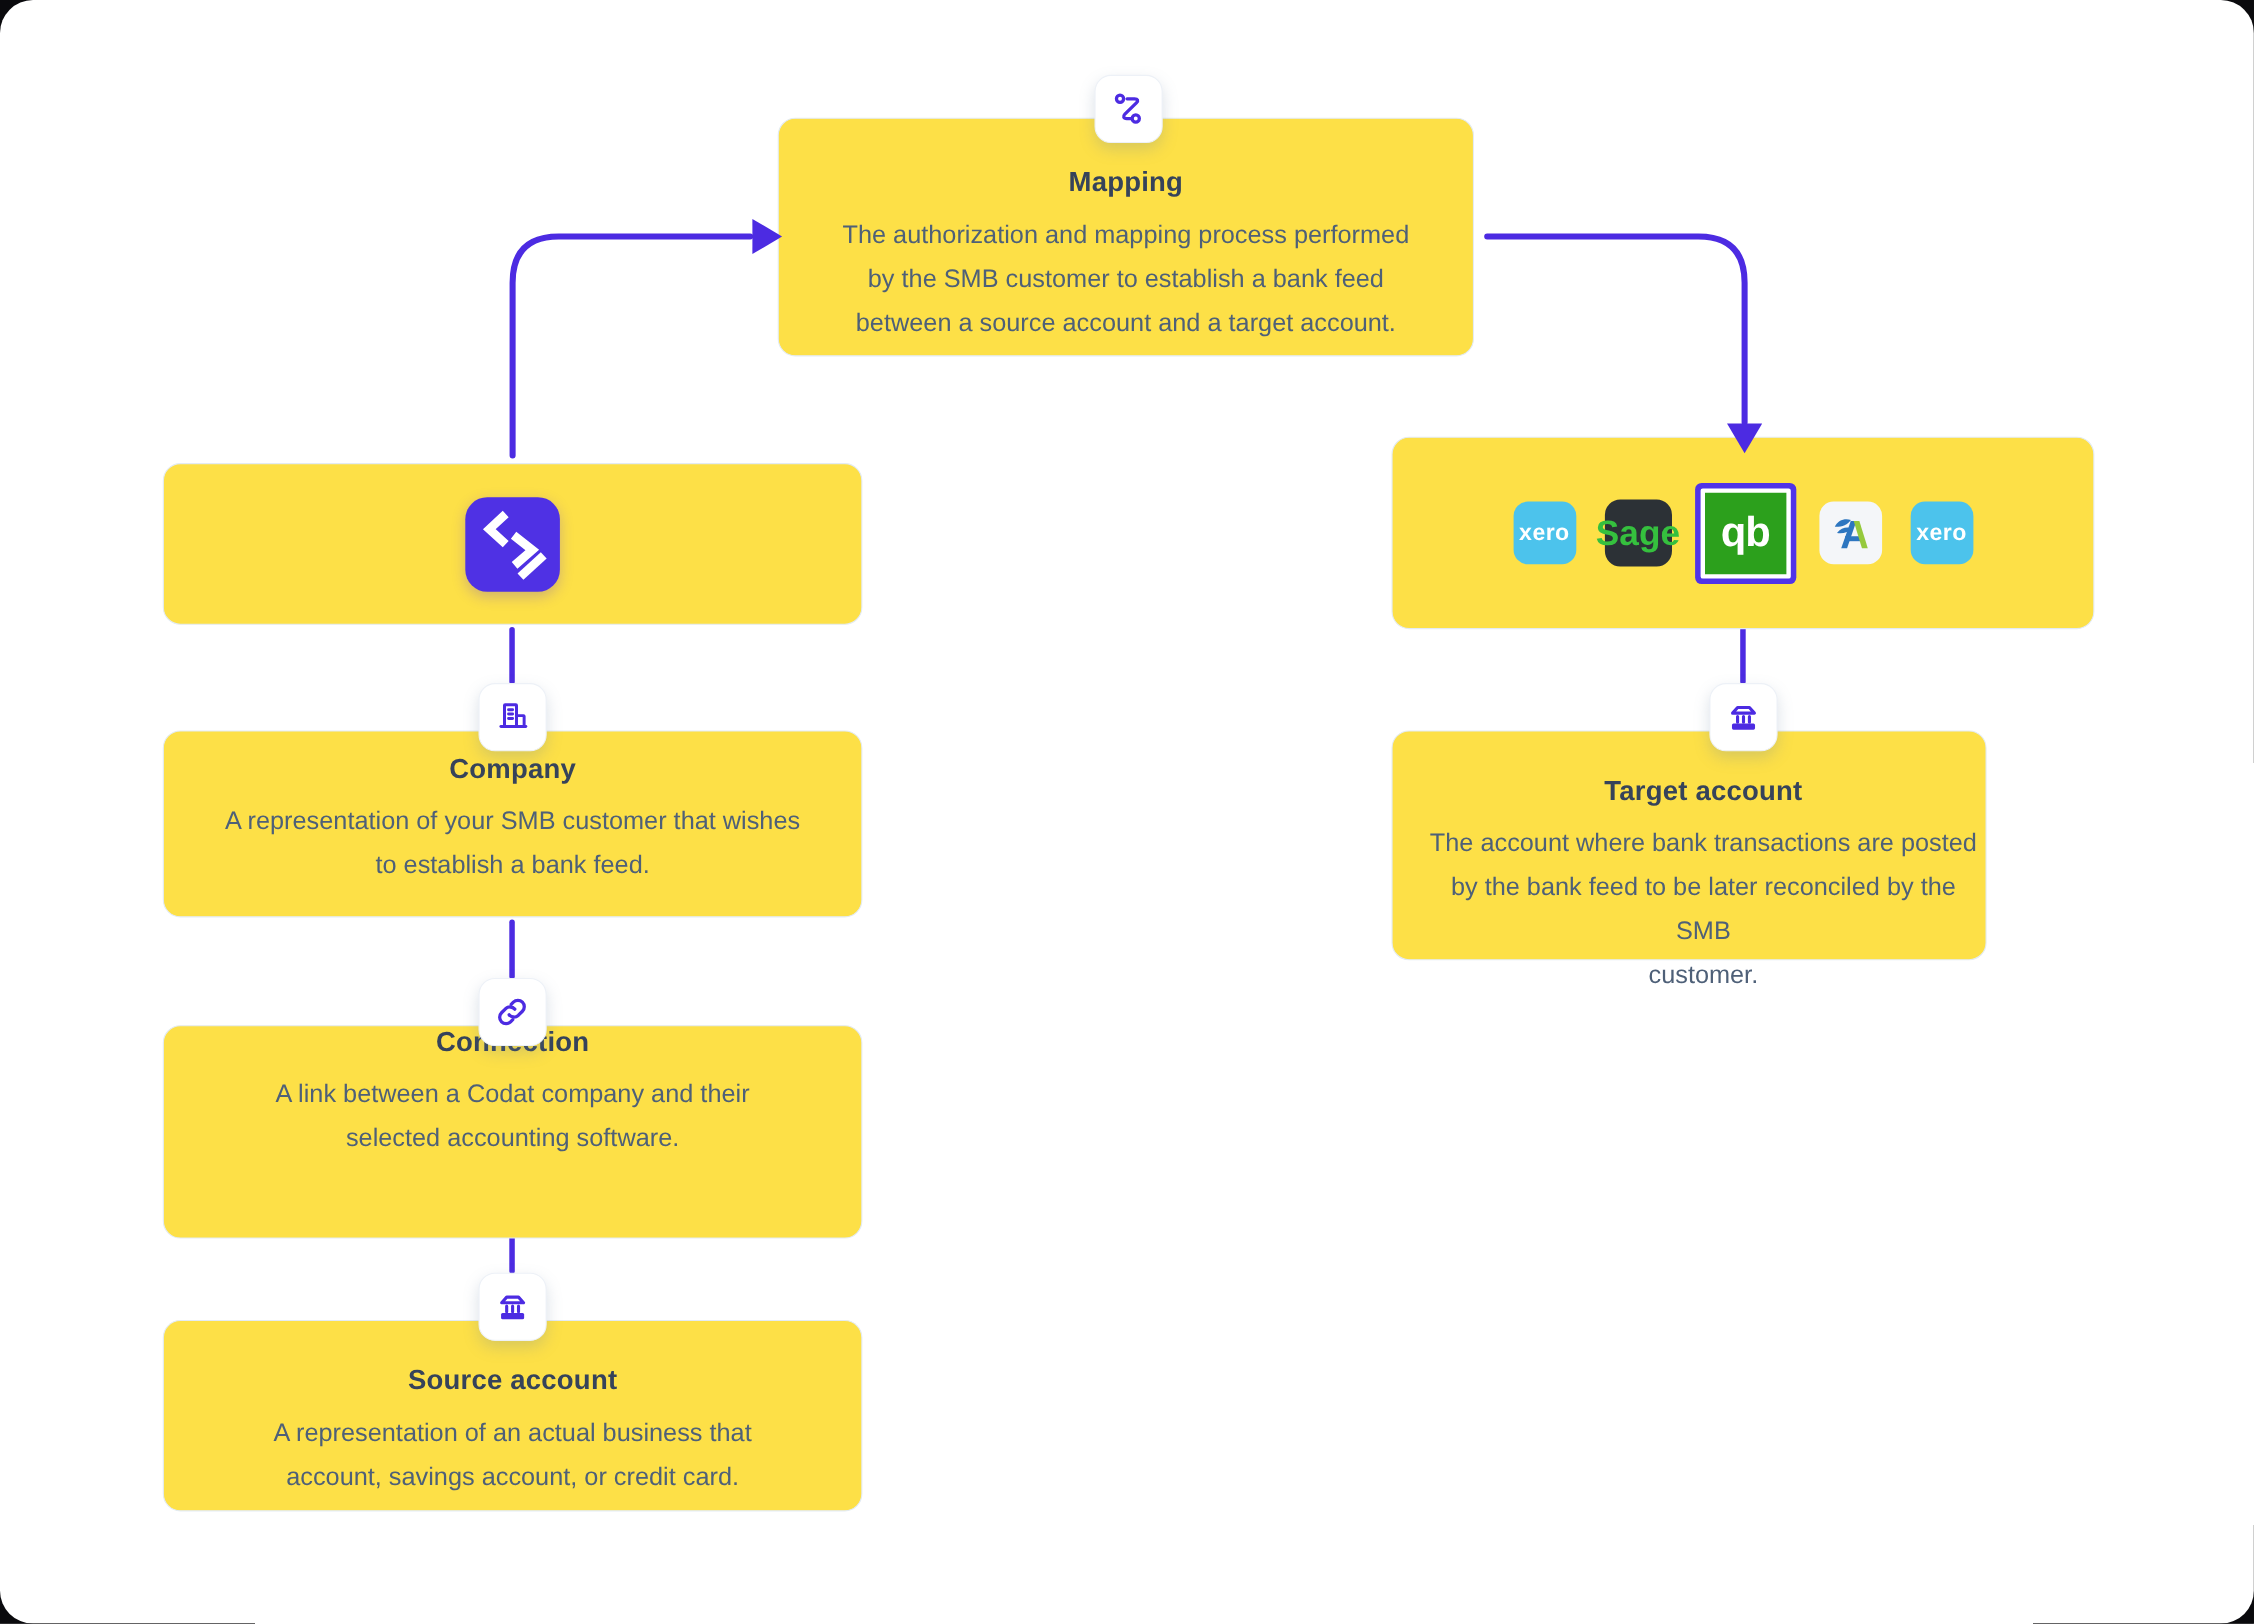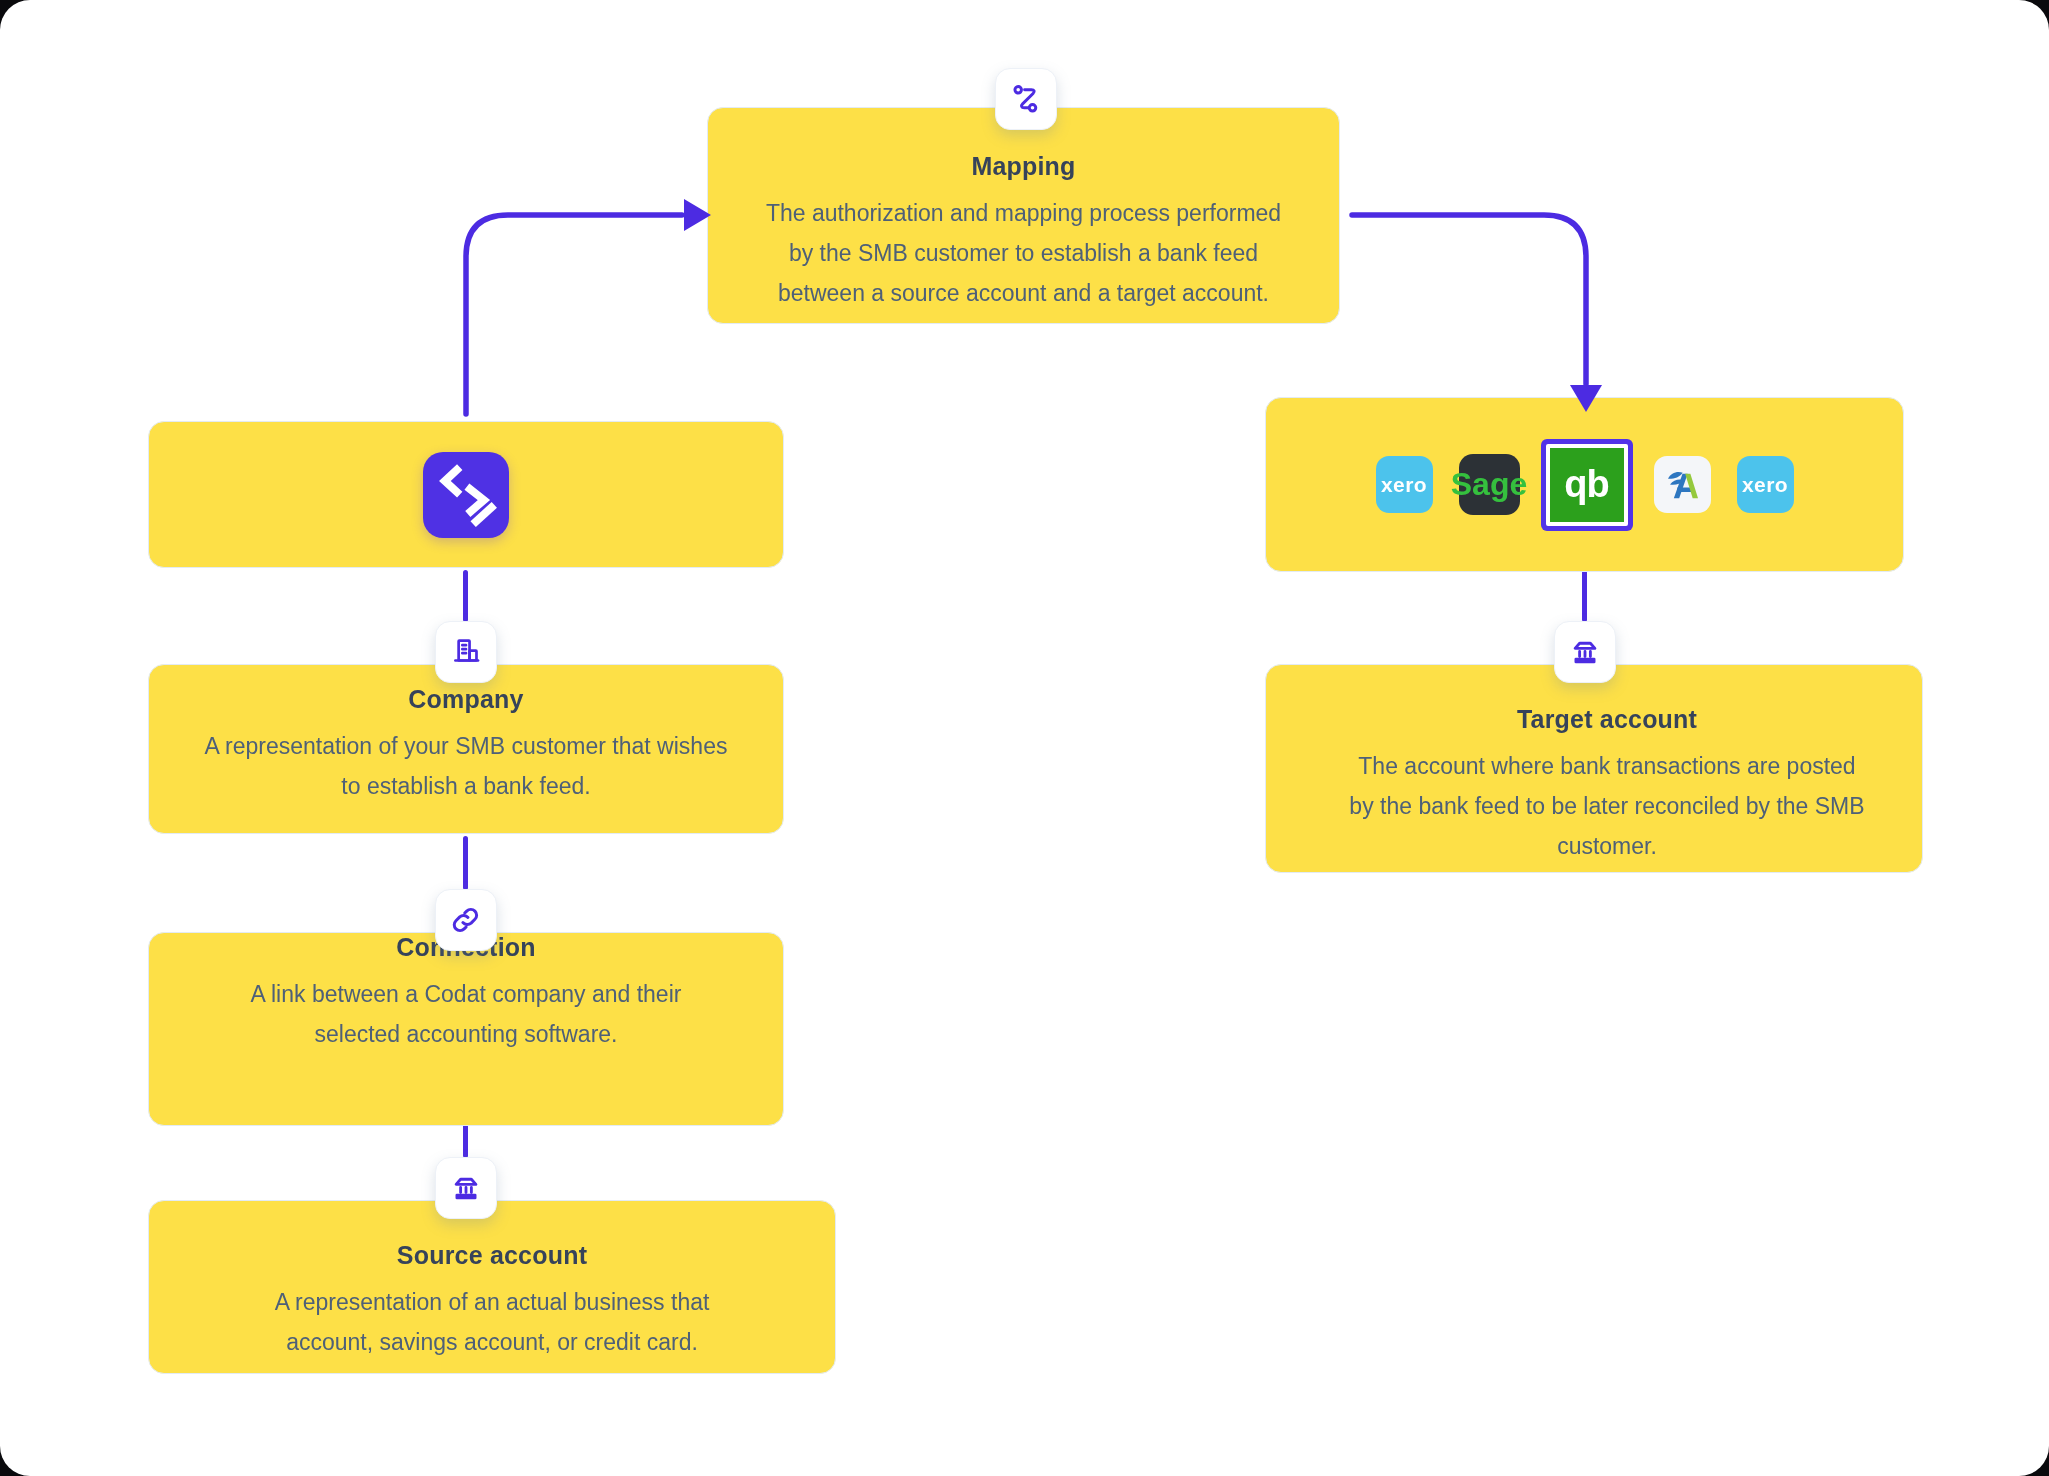--- a/index.html
+++ b/index.html
@@ -126,21 +126,21 @@
 selected accounting software.</div>
   </div>
 
   <div class="badge" style="left:435px;top:1157px;">
     <svg viewBox="0 0 24 24" stroke="#4C2BE2" stroke-width="2" fill="none" stroke-linecap="round" stroke-linejoin="round">
       <path d="M5 9.4 L8.2 5.8 H15.8 L19 9.4 Z"></path>
       <path d="M8.2 11.6 V15.2 M12 11.6 V15.2 M15.8 11.6 V15.2"></path>
       <path d="M5.6 17 H18.4 V19 H5.6 Z"></path>
     </svg>
   </div>
-  <div class="card" style="left:148px;top:1200px;width:688px;height:174px;padding-top:40px;">
+  <div class="card" style="left:148px;top:1200px;width:636px;height:174px;padding-top:40px;">
     <div class="title">Source account</div>
     <div class="desc">A representation of an actual business that
 account, savings account, or credit card.</div>
   </div>
 
   <div class="card" style="left:1265px;top:397px;width:639px;height:175px;">
     <div class="logo-row">
       <div class="tile tile-xero">
           <span>xero</span>
         </div>
@@ -165,20 +165,20 @@
     </div>
   </div>
 
   <div class="badge" style="left:1554px;top:621px;">
     <svg viewBox="0 0 24 24" stroke="#4C2BE2" stroke-width="2" fill="none" stroke-linecap="round" stroke-linejoin="round">
       <path d="M5 9.4 L8.2 5.8 H15.8 L19 9.4 Z"></path>
       <path d="M8.2 11.6 V15.2 M12 11.6 V15.2 M15.8 11.6 V15.2"></path>
       <path d="M5.6 17 H18.4 V19 H5.6 Z"></path>
     </svg>
   </div>
-  <div class="card" style="left:1265px;top:664px;width:658px;height:209px;padding-top:40px;padding-left:26px;">
+  <div class="card" style="left:1265px;top:664px;width:541px;height:209px;padding-top:40px;padding-left:26px;">
     <div class="title">Target account</div>
     <div class="desc">The account where bank transactions are posted
 by the bank feed to be later reconciled by the SMB
 customer.</div>
   </div>
 
 </div>
 
 </body></html>

